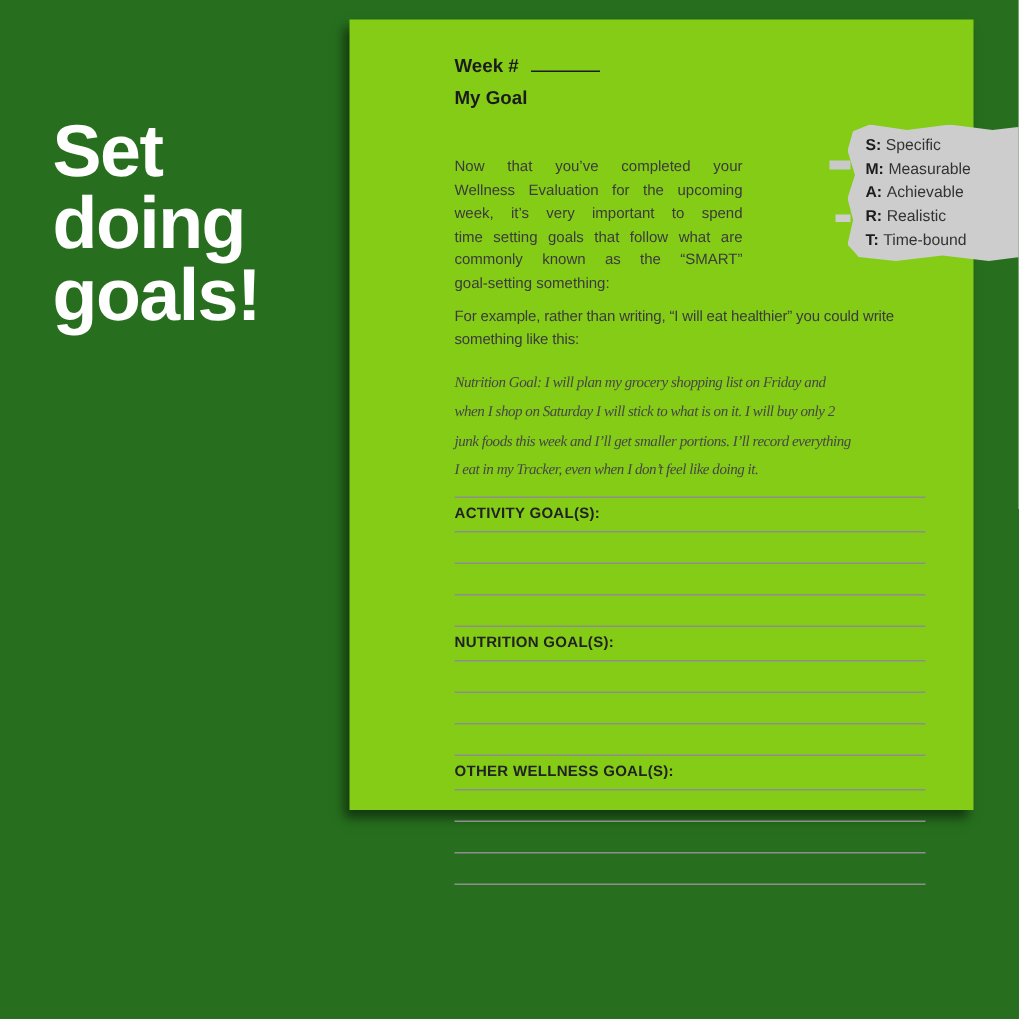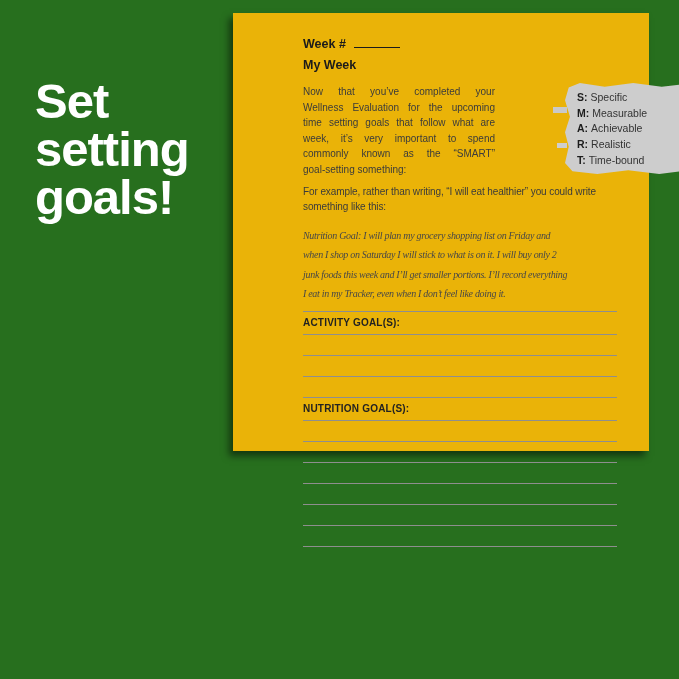--- a/index.html
+++ b/index.html
@@ -12,28 +12,28 @@
   *{box-sizing:border-box;}
   html,body{margin:0;padding:0;}
   body{width:679px;height:679px;overflow:hidden;font-family:"Liberation Sans",sans-serif;}
   .stage{position:relative;width:679px;height:679px;background:var(--green);}
 
   
   .headline{position:absolute;left:35px;top:77px;color:#ffffff;font-weight:bold;
             font-size:49px;line-height:48px;letter-spacing:-1px;}
 
   
-  .paper{position:absolute;left:233px;top:13px;width:416px;height:438px;background:#eab308;
+  .paper{position:absolute;left:233px;top:13px;width:416px;height:527px;background:#84cc16;
          box-shadow:-4px 5px 7px rgba(0,0,0,0.5);padding:24px 32px 0 70px;}
 
   .week-row{font-size:12.5px;font-weight:bold;color:var(--ink);line-height:14px;}
   .week-blank{display:inline-block;width:46px;height:11px;border-bottom:1.4px solid var(--ink);margin-left:8px;}
   .goals-title{margin-top:7px;font-size:12.5px;font-weight:bold;color:var(--ink);line-height:14px;}
 
-  .intro-row{margin-top:12px;}
+  .intro-row{margin-top:32px;}
   .intro-par{width:192px;}
   .intro-line{font-size:10px;line-height:15.6px;color:var(--body);text-align:justify;}
   .intro-line.j{text-align-last:justify;}
 
   
   .smart{position:absolute;left:332px;top:70px;width:124px;height:91px;}
   .smart-bg{position:absolute;inset:0;background:var(--smartgray);
     clip-path:polygon(3% 5%,12% 0%,32% 4%,55% 0%,78% 4%,97% 1%,100% 11%,96% 24%,100% 37%,
                       97% 54%,100% 69%,96% 85%,99% 96%,76% 100%,51% 96%,26% 100%,6% 97%,
                       0% 88%,3% 70%,0% 54%,4% 37%,0% 19%);}
@@ -57,38 +57,38 @@
                    line-height:12px;padding-bottom:5px;border-bottom:1px solid var(--rule);}
   .write-line{height:21px;border-bottom:1px solid var(--rule);}
 </style>
 </head>
 <body>
 
 <div class="stage">
 
   <div class="headline">
     <div>Set</div>
-    <div>setting</div>
+    <div>doing</div>
     <div>goals!</div>
   </div>
 
   <div class="paper">
 
     <div class="week-row">
       <span>Week #</span><span class="week-blank"></span>
     </div>
 
-    <div class="goals-title">My Week</div>
+    <div class="goals-title">My Goal</div>
 
     <div class="intro-row">
       <div class="intro-par">
         <div class="intro-line j">Now that you’ve completed your</div>
         <div class="intro-line j">Wellness Evaluation for the upcoming</div>
+        <div class="intro-line j">week, it’s very important to spend</div>
         <div class="intro-line j">time setting goals that follow what are</div>
-        <div class="intro-line j">week, it’s very important to spend</div>
         <div class="intro-line j">commonly known as the “SMART”</div>
         <div class="intro-line">goal-setting something:</div>
       </div>
     </div>
 
     <div class="smart">
       <div class="smart-bg"></div>
       <div class="smart-mark-a"></div>
       <div class="smart-mark-b"></div>
 
@@ -119,19 +119,20 @@
       <div class="section-heading">ACTIVITY GOAL(S):</div>
       <div class="write-line"></div>
       <div class="write-line"></div>
       <div class="write-line"></div>
 
       <div class="section-heading">NUTRITION GOAL(S):</div>
       <div class="write-line"></div>
       <div class="write-line"></div>
       <div class="write-line"></div>
 
+      <div class="section-heading">OTHER WELLNESS GOAL(S):</div>
       <div class="write-line"></div>
       <div class="write-line"></div>
       <div class="write-line"></div>
     </div>
 
   </div>
 </div>
 
 </body></html>

